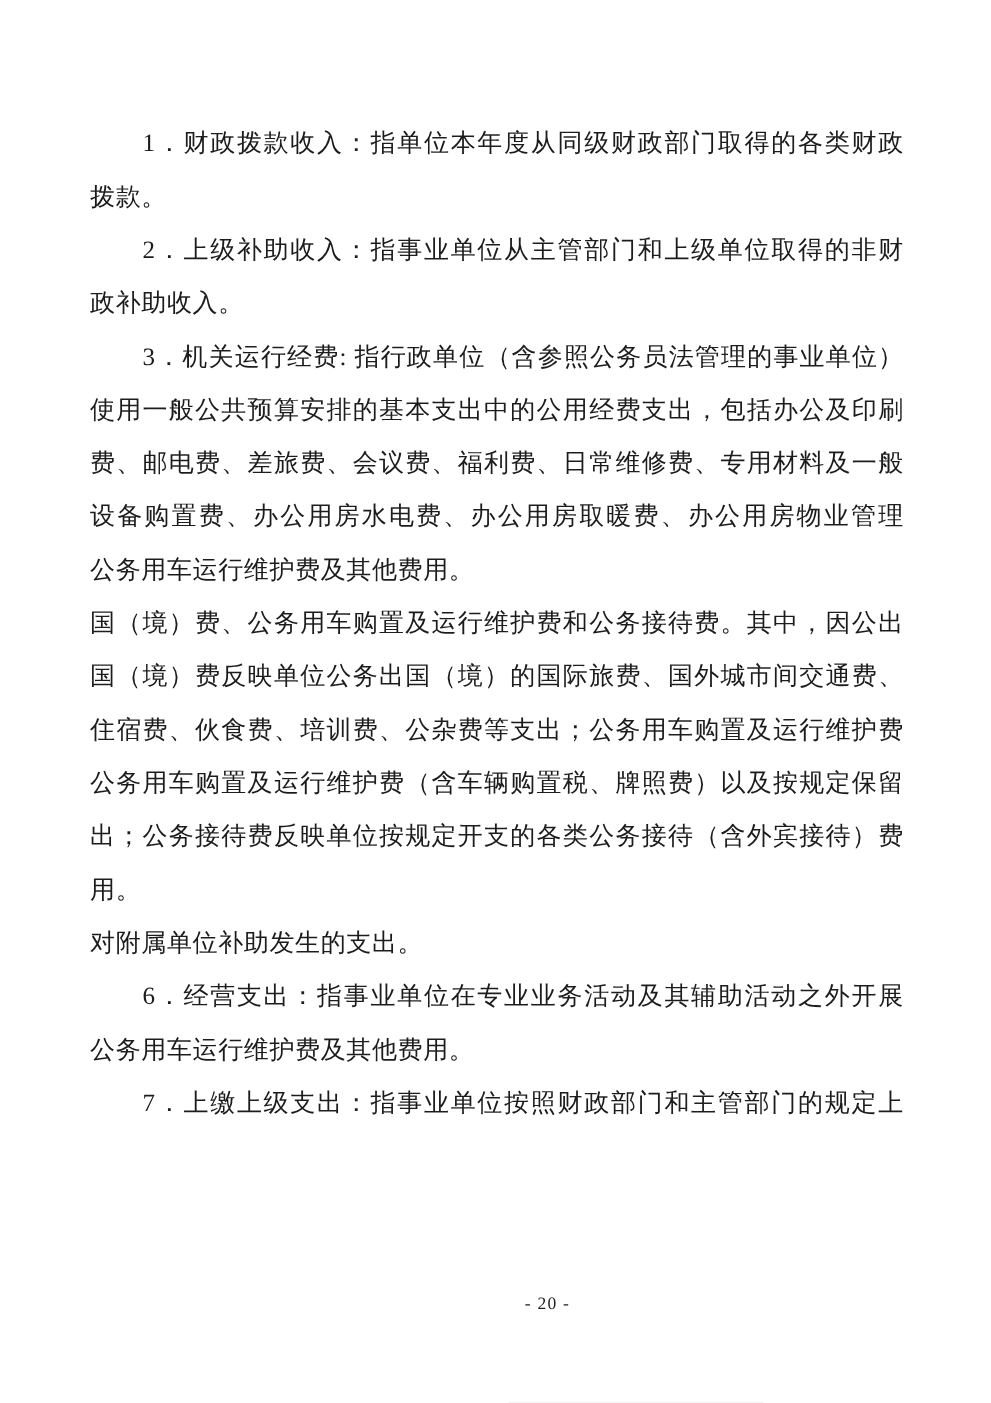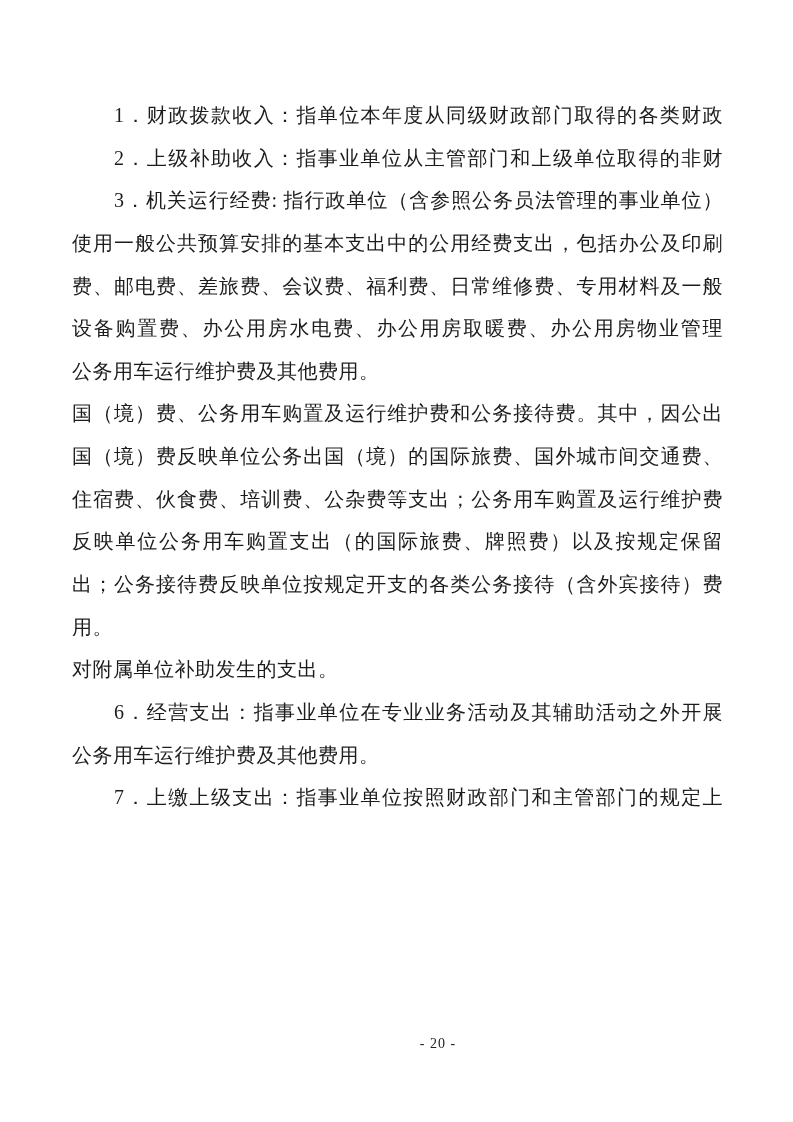--- a/index.html
+++ b/index.html
@@ -51,30 +51,32 @@
     color: #222222;
     margin-left: 20px;
   }
 </style>
 </head>
 <body>
 
 <div class="page">
   <div class="content">
       <div class="line indent fill">1．财政拨款收入：指单位本年度从同级财政部门取得的各类财政</div>
+      <div class="line">拨款。</div>
       <div class="line indent fill">2．上级补助收入：指事业单位从主管部门和上级单位取得的非财</div>
+      <div class="line">政补助收入。</div>
       <div class="line indent fill">3．机关运行经费: 指行政单位（含参照公务员法管理的事业单位）</div>
       <div class="line fill">使用一般公共预算安排的基本支出中的公用经费支出，包括办公及印刷</div>
       <div class="line fill">费、邮电费、差旅费、会议费、福利费、日常维修费、专用材料及一般</div>
       <div class="line fill">设备购置费、办公用房水电费、办公用房取暖费、办公用房物业管理费、</div>
       <div class="line">公务用车运行维护费及其他费用。</div>
       <div class="line fill">国（境）费、公务用车购置及运行维护费和公务接待费。其中，因公出</div>
       <div class="line fill">国（境）费反映单位公务出国（境）的国际旅费、国外城市间交通费、</div>
       <div class="line fill">住宿费、伙食费、培训费、公杂费等支出；公务用车购置及运行维护费</div>
-      <div class="line fill">反映单位公务用车购置支出（的国际旅费、牌照费）以及按规定保留</div>
+      <div class="line fill">公务用车购置及运行维护费（含车辆购置税、牌照费）以及按规定保留</div>
       <div class="line fill">出；公务接待费反映单位按规定开支的各类公务接待（含外宾接待）费</div>
       <div class="line">用。</div>
       <div class="line">对附属单位补助发生的支出。</div>
       <div class="line indent fill">6．经营支出：指事业单位在专业业务活动及其辅助活动之外开展</div>
       <div class="line">公务用车运行维护费及其他费用。</div>
       <div class="line indent fill">7．上缴上级支出：指事业单位按照财政部门和主管部门的规定上</div>
     </div>
   <div class="page-number">- 20 -</div>
 </div>
 

